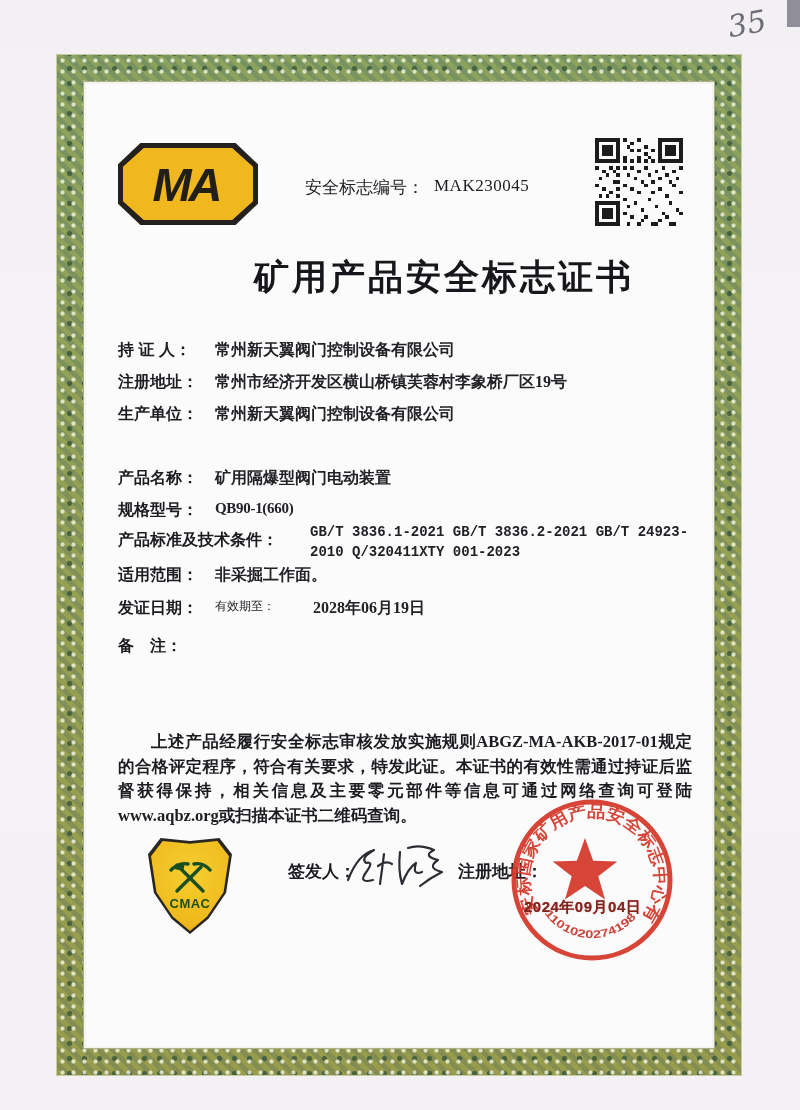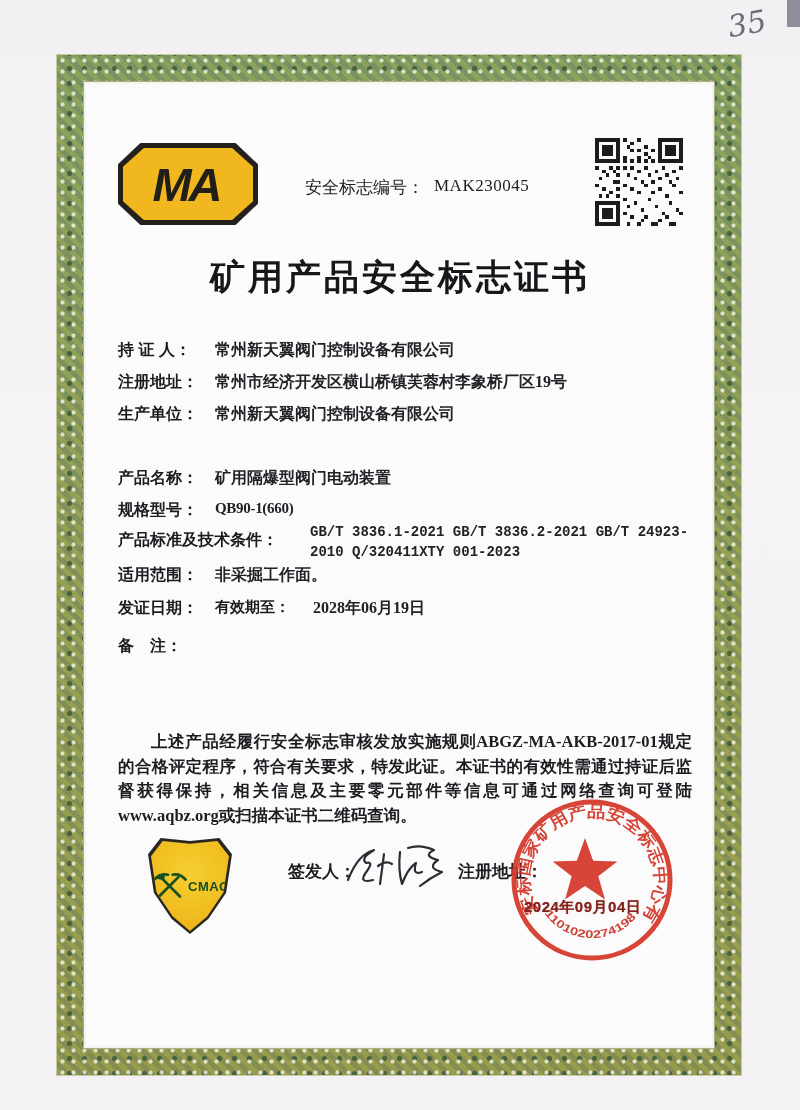--- a/index.html
+++ b/index.html
@@ -60,55 +60,55 @@
     position:absolute;left:305px;top:176px;display:flex;
     font-size:17px;color:#1d1d22;
   }
   .cert-no .lbl{font-family:"Liberation Serif",serif;}
   .cert-no .val{font-family:"Liberation Serif",serif;margin-left:10px;letter-spacing:.5px;}
   .qr{position:absolute;left:595px;top:138px;width:88px;height:88px;}
   
   .doc-title{
     position:absolute;left:86px;top:254px;width:628px;
     text-align:center;font-family:"Liberation Serif",serif;
-    font-weight:900;font-size:35px;letter-spacing:3px;color:#17171b;
+    font-weight:900;font-size:35px;letter-spacing:3px;color:#17171b;padding-left:44px;
   }
   
   .row{position:absolute;left:118px;display:flex;align-items:flex-start;width:578px;}
   .row .lbl{
     flex:0 0 97px;font-weight:700;font-size:16px;color:#1b1b20;
     font-family:"Liberation Sans",sans-serif;white-space:nowrap;
   }
   .row .val{
     font-family:"Liberation Serif",serif;font-weight:700;font-size:16px;color:#222126;
     white-space:nowrap;
   }
   .val-mono{font-family:Liberation Mono, monospace;font-size:15px !important;letter-spacing:-.3px;}
   .row-standards .lbl{flex:0 0 192px;padding-top:8px;}
   .standards-val{font-family:"Liberation Mono",monospace;font-weight:700;font-size:14px;color:#222126;line-height:20px;}
   .pair-val{flex:0 0 185px;}
-  .lbl2{flex:0 0 98px;font-weight:700;font-size:15px;color:#1b1b20;white-space:nowrap;}
+  .lbl2{flex:0 0 98px;font-weight:400;font-size:12px;color:#1b1b20;white-space:nowrap;}
   
   .declaration{
     position:absolute;left:118px;top:730px;width:574px;
     font-family:"Liberation Serif",serif;font-weight:700;
     font-size:16.5px;line-height:24.5px;color:#1c1c21;
     text-align:justify;text-indent:2em;margin:0;
   }
   
   .cmac-badge{
     position:absolute;left:148px;top:838px;width:84px;height:96px;
     background:#2a2723;
     clip-path:polygon(50% 3%,85% 0%,100% 17%,93% 57%,72% 84%,50% 100%,28% 84%,7% 57%,0% 17%,15% 0%);
   }
   .cmac-inner{
     position:absolute;inset:3px;
     clip-path:polygon(50% 3%,85% 0%,100% 17%,93% 57%,72% 84%,50% 100%,28% 84%,7% 57%,0% 17%,15% 0%);
     background:radial-gradient(circle at 50% 35%, #f6cf30 0%, #efb91d 70%, #e3a812 100%);
-    display:flex;align-items:center;justify-content:center;
+    display:flex;flex-direction:column;align-items:center;justify-content:center;
   }
   .cmac-text{
     font-family:"Liberation Sans",sans-serif;font-weight:800;
     font-size:13px;color:#174f22;letter-spacing:.5px;margin-top:1px;
   }
   .signer-label,.dept-label{
     position:absolute;top:860px;font-weight:700;font-size:17px;color:#1b1b20;
   }
   .signer-label{left:288px;}
   .dept-label{left:458px;}

